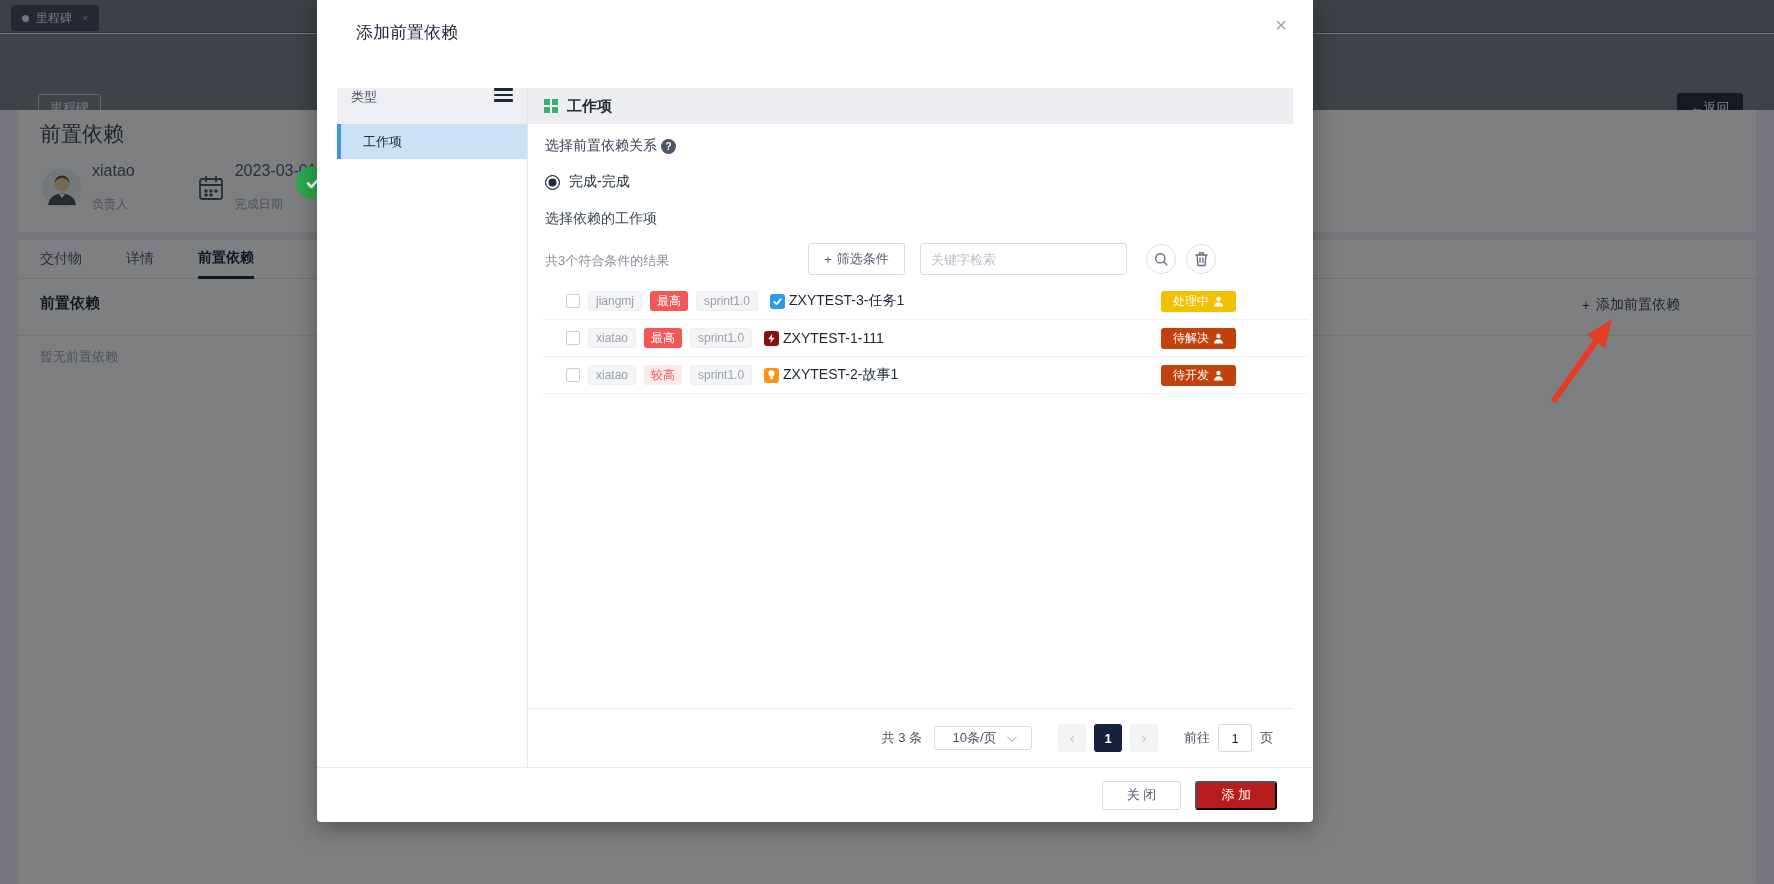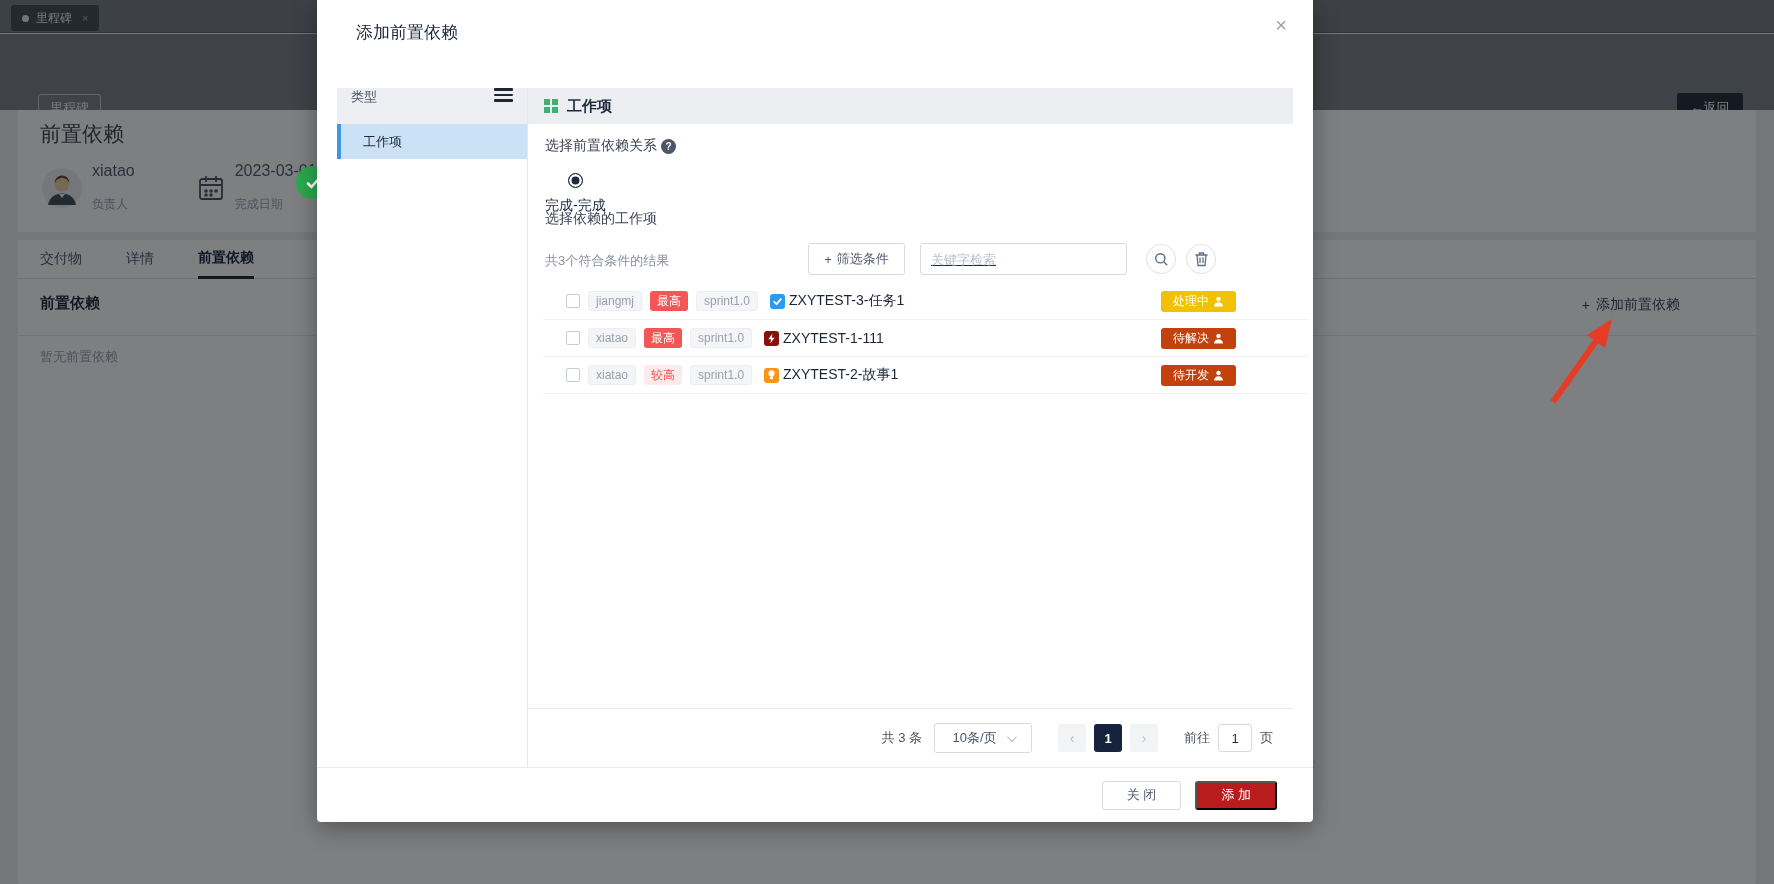--- a/index.html
+++ b/index.html
@@ -46,48 +46,48 @@
   .hamburger { margin-left:auto; width:19px; display:flex; flex-direction:column; gap:3px; }
   .hamburger i { display:block; height:2.5px; background:#1f2733; border-radius:1px; }
   .side-item { height:35px; display:flex; align-items:center; padding-left:26px; font-size:13px; color:#3c4656; cursor:pointer; }
   .side-item.active { background:#cbe1f6; border-left:4px solid #3e97e6; padding-left:22px; color:#1f2a3a; }
 
   .m-panel { position:absolute; left:211px; top:88px; width:765px; height:679px; }
   .p-header { height:36px; background:#eceef2; display:flex; align-items:center; padding-left:16px; gap:9px; }
   .p-header .ttl { font-size:15px; font-weight:bold; color:#1f2a3a; }
   .p-relation { position:absolute; left:17px; top:49px; display:flex; align-items:center; gap:4px; font-size:14px; color:#3a4354; }
   .help { width:15px; height:15px; border-radius:50%; background:#4c5666; color:#fff; font-size:10px; font-weight:bold; display:flex; align-items:center; justify-content:center; }
-  .p-radio { position:absolute; left:17px; top:85px; display:flex; align-items:center; gap:9px;flex-direction:column; }
+  .p-radio { position:absolute; left:17px; top:85px; display:flex; align-items:center; gap:9px; }
   .radio { width:15px; height:15px; border-radius:50%; background:#1e2c3e; border:1.5px solid #1e2c3e; box-shadow:inset 0 0 0 2.5px #fff; }
   .p-radio .lbl { font-size:14px; color:#1f2a3a; font-weight:500; }
   .p-pick { position:absolute; left:17px; top:122px; font-size:14px; color:#3a4354; }
   .p-count { position:absolute; left:17px; top:164px; font-size:13px; color:#8a919d; }
   .btn-filter { position:absolute; left:280px; top:155px; width:97px; height:32px; border:1px solid #d7dbe0; border-radius:3px; background:#fff; font-size:13px; color:#515a6e; display:flex; align-items:center; justify-content:center; gap:5px; cursor:pointer; }
-  .inp-search { position:absolute; left:392px; top:155px; width:207px; height:32px; border:1px solid #d7dbe0; border-radius:3px; padding:0 10px; font-size:13px; color:#1f2a3a; font-family:inherit; outline:none;text-decoration:underline; }
+  .inp-search { position:absolute; left:392px; top:155px; width:207px; height:32px; border:1px solid #d7dbe0; border-radius:3px; padding:0 10px; font-size:13px; color:#1f2a3a; font-family:inherit; outline:none; }
   .inp-search::placeholder { color:#b8bfc9; }
   .circle-btn { position:absolute; top:156px; width:30px; height:30px; border-radius:50%; border:1px solid #dde0e5; background:#fff; display:flex; align-items:center; justify-content:center; cursor:pointer; }
   .circle-search { left:618px; } .circle-trash { left:658px; }
 
   .p-rows { position:absolute; left:15px; top:195px; width:100%; }
   .row { height:37px; border-bottom:1px solid #eff1f4; display:flex; align-items:center; padding:0 72px 0 23px; gap:8px; }
   .checkbox { width:14px; height:14px; border:1px solid #c6ccd4; border-radius:2px; background:#fff; flex:none; }
   .tag { height:20px; padding:0 7px; font-size:12px; border-radius:3px; display:flex; align-items:center; flex:none; }
   .tag-gray { background:#f4f5f7; color:#9aa1ac; border:1px solid #eceef1; }
   .tag-red { background:#f25656; color:#fff; }
   .tag-pink { background:#fdeaea; color:#f25656; }
   .wi-icon { width:15px; height:15px; border-radius:3px; display:flex; align-items:center; justify-content:center; flex:none; margin-left:4px; margin-right:-4px; }
   .wi-task { background:#2c9bef; } .wi-bug { background:#8a100e; } .wi-story { background:#fb9413; }
   .row-title { font-size:14px; color:#1b2537; }
   .spacer { flex:1; }
   .status { height:21px; padding:0 12px; border-radius:3px; color:#fff; font-size:12px; display:flex; align-items:center; gap:4px; flex:none; }
   .st-gold { background:#f2c100; } .st-orange { background:#c2410c; }
 
   .p-pagination { position:absolute; left:0; bottom:0; width:100%; height:59px; border-top:1px solid #e8ebef; display:flex; align-items:center; justify-content:flex-end; padding-right:20px; font-size:13px; color:#4a5363; }
   .pg-total { margin-right:12px; }
-  .pg-size { width:98px; height:30px; border:1px solid #d7dbe0; border-radius:3px; display:flex; align-items:center; justify-content:center; gap:10px; margin-right:26px; cursor:pointer; }
+  .pg-size { width:98px; height:24px; border:1px solid #d7dbe0; border-radius:3px; display:flex; align-items:center; justify-content:center; gap:10px; margin-right:26px; cursor:pointer; }
   .caret { width:7px; height:7px; border-right:1.5px solid #b4bac2; border-bottom:1.5px solid #b4bac2; transform:rotate(45deg) translateY(-2px); }
   .pg-btn { width:28px; height:28px; border-radius:3px; background:#f2f3f5; color:#b9bfc7; font-size:14px; display:flex; align-items:center; justify-content:center; margin-right:8px; cursor:pointer; }
   .pg-cur { width:28px; height:28px; border-radius:3px; background:#17233d; color:#fff; font-weight:bold; font-size:13px; display:flex; align-items:center; justify-content:center; margin-right:8px; }
   .pg-goto { margin-left:18px; display:flex; align-items:center; gap:8px; }
   .pg-input { width:34px; height:28px; border:1px solid #d7dbe0; border-radius:3px; text-align:center; font-size:13px; color:#1f2a3a; font-family:inherit; outline:none; }
 
   .m-footer { position:absolute; left:0; bottom:0; width:100%; height:55px; border-top:1px solid #e8ebef; display:flex; align-items:center; justify-content:flex-end; gap:14px; padding-right:36px; }
   .btn { height:29px; min-width:60px; border-radius:3px; font-size:13px; display:flex; align-items:center; justify-content:center; cursor:pointer; padding:0 24px; }
   .btn-plain { border:1px solid #d7dbe0; background:#fff; color:#515a6e; }
   .btn-dark { background:#b91c1c; color:#fff; }

